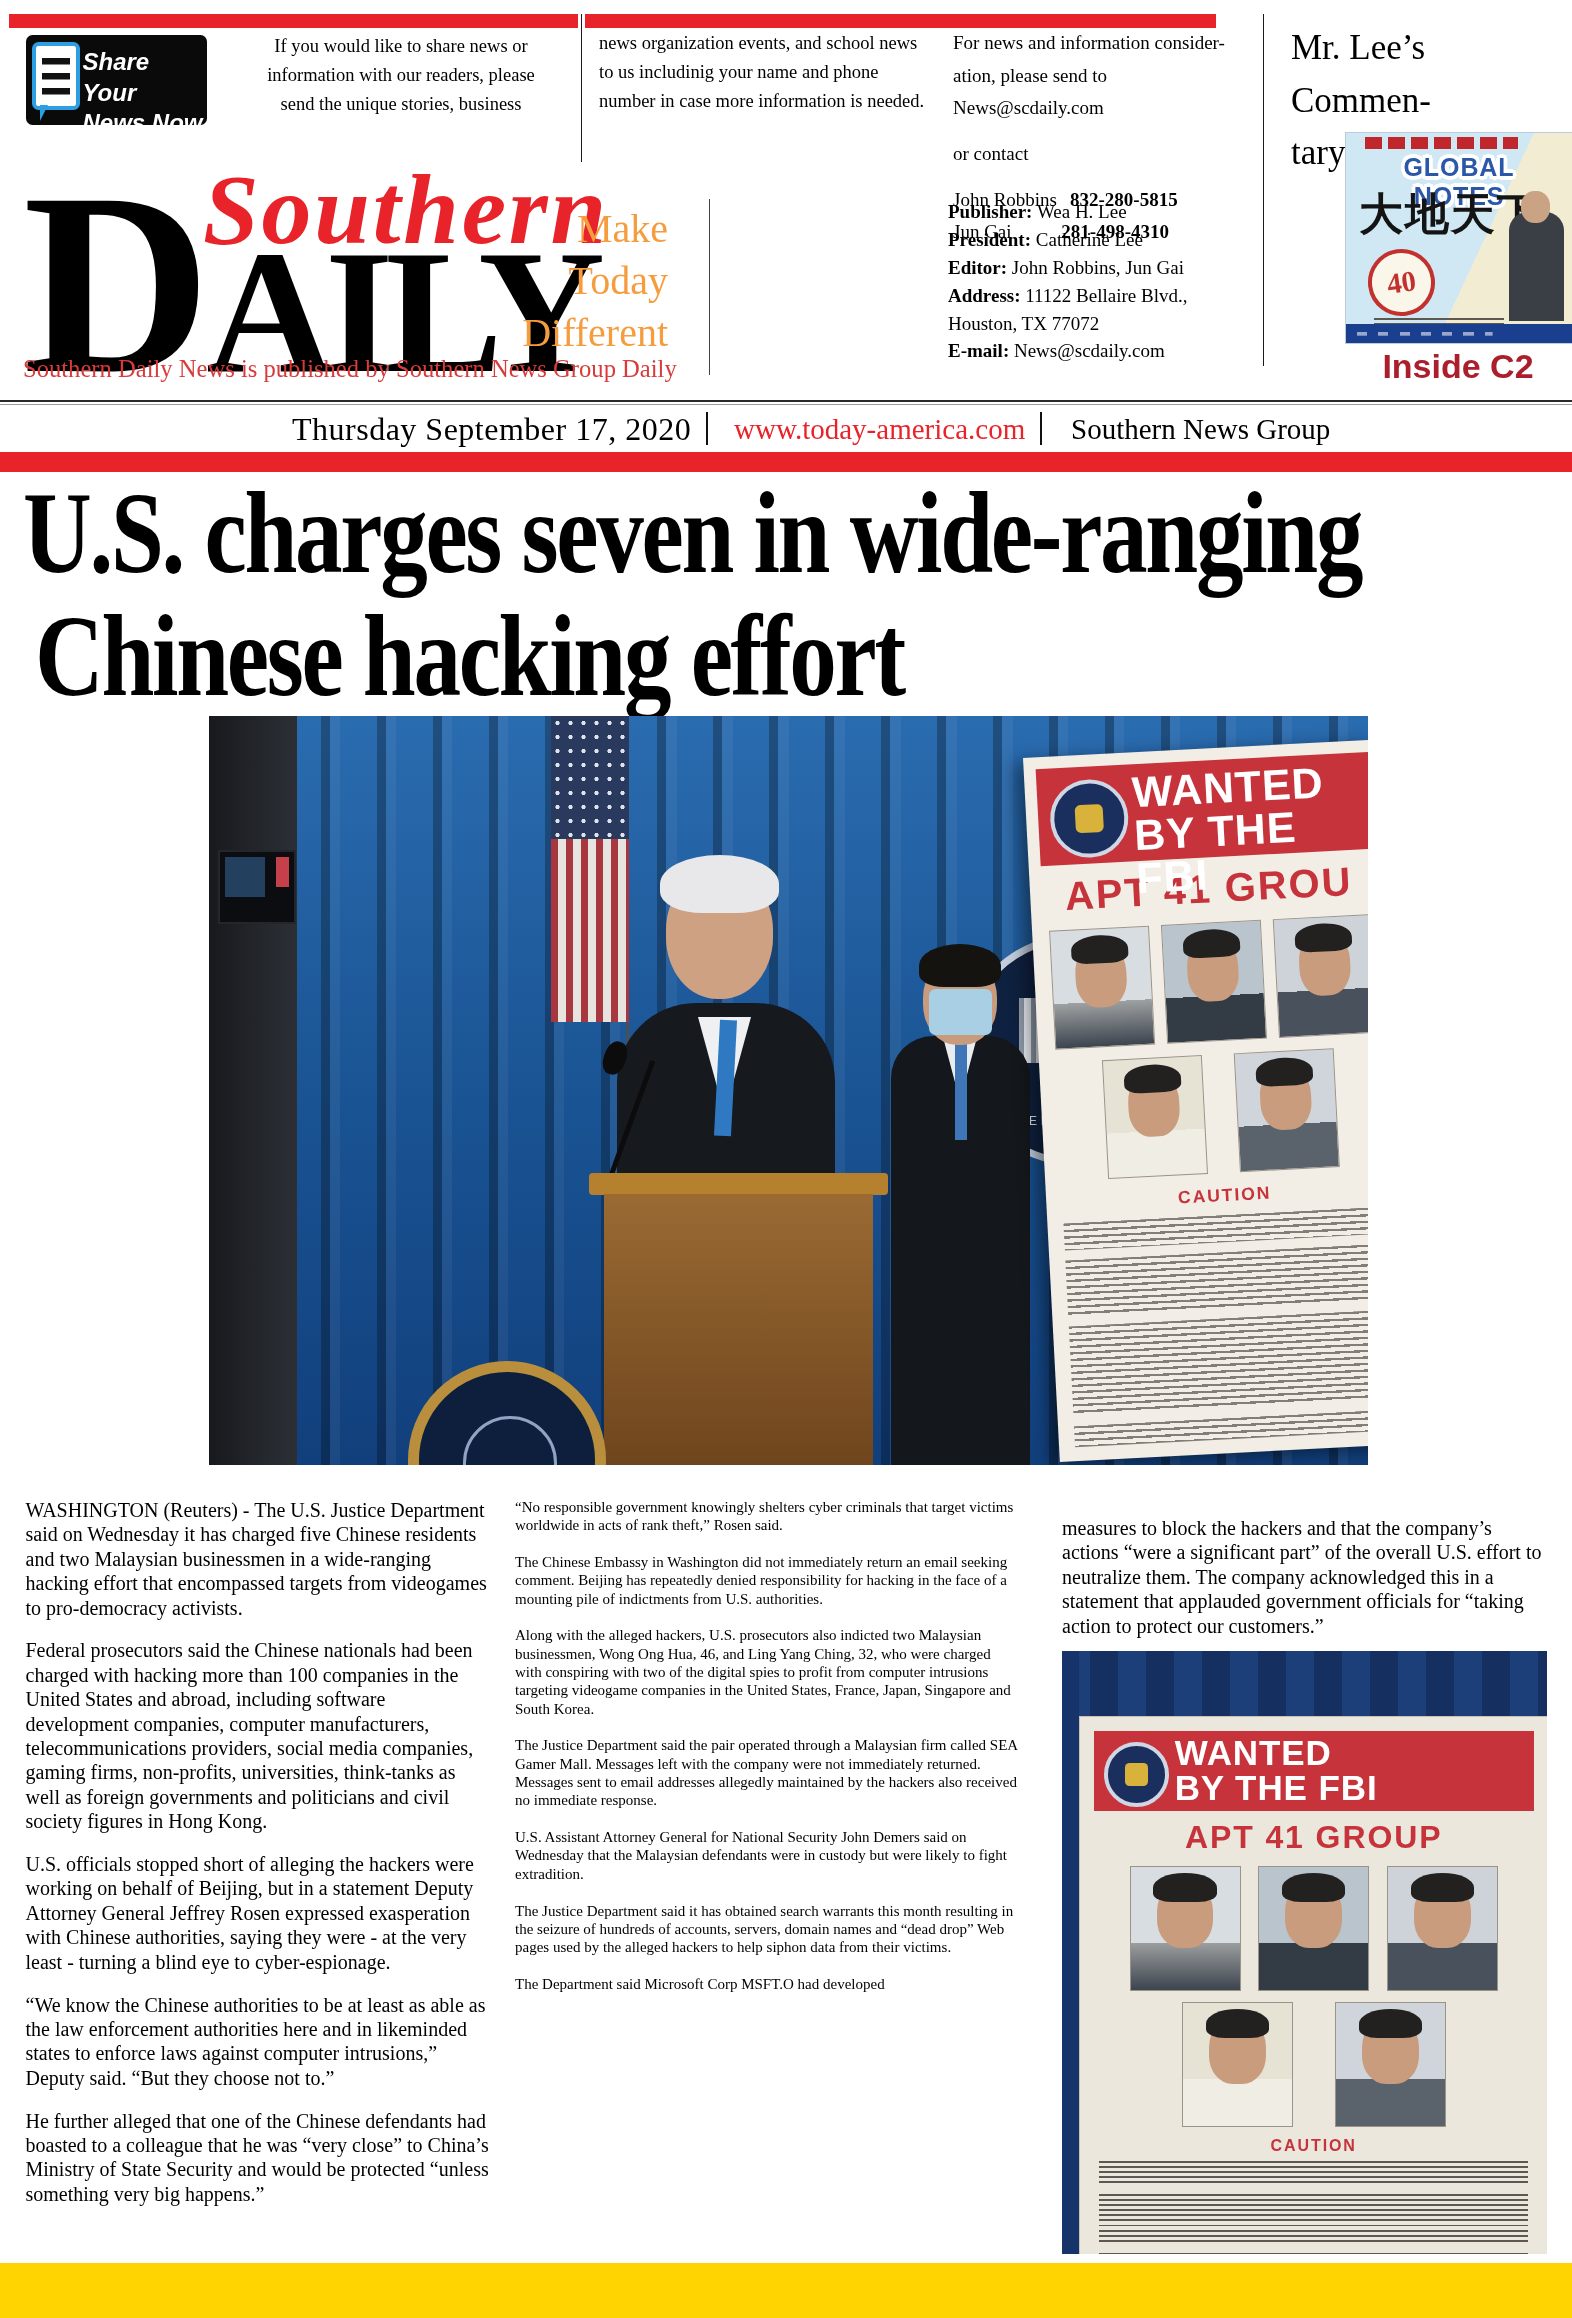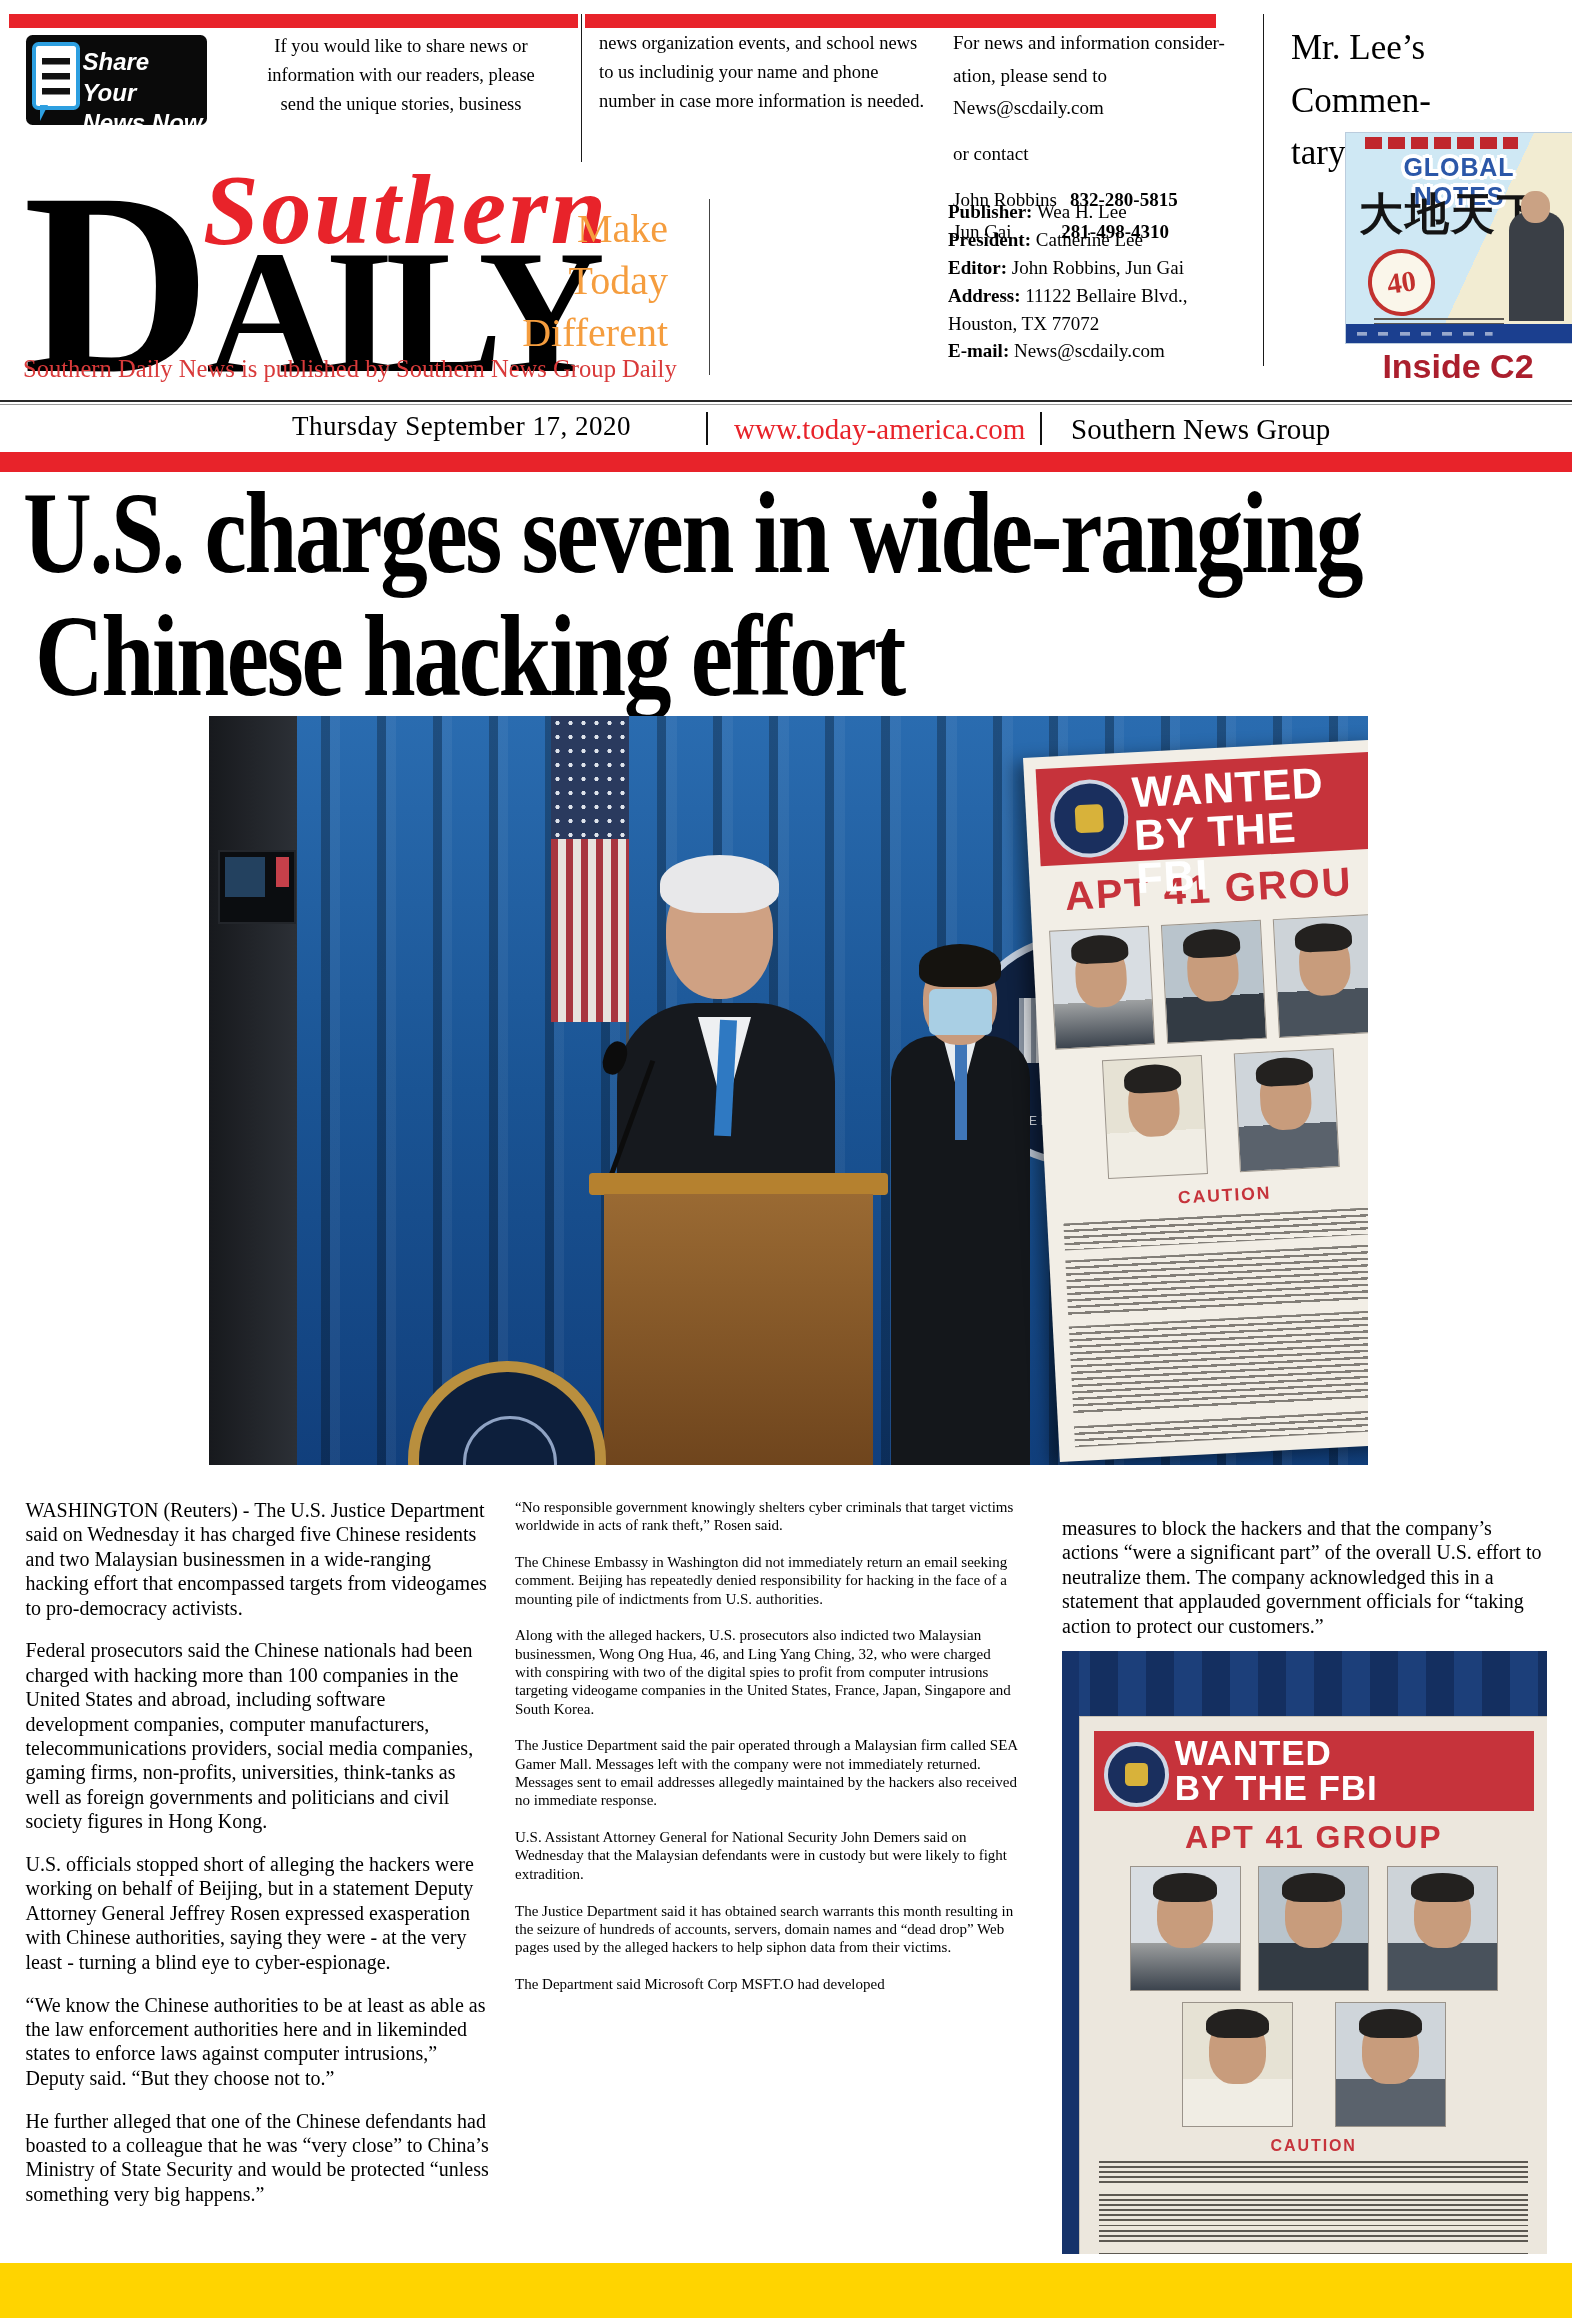--- a/index.html
+++ b/index.html
@@ -111,21 +111,21 @@
       <span>John Robbins, Jun Gai</span></div>
     <div class="plrow"><span class="plbl">Address:</span>
       <span>11122 Bellaire Blvd.,</span></div>
     <div class="plrow"><span>Houston, TX 77072</span></div>
     <div class="plrow"><span class="plbl">E-mail:</span>
       <span>News@scdaily.com</span></div>
   </div>
 
   <div class="abs" style="left:0;top:400px;width:1572px;height:1.9px;background:#2a2a2a;"></div>
   <div class="abs" style="left:0;top:404px;width:1572px;height:1.4px;background:#9a9a9a;"></div>
-  <div class="abs nowrap" style="left:292px;top:411px;font-size:27px;letter-spacing:0.5px;">Thursday  September 17,  2020</div>
+  <div class="abs nowrap" style="left:292px;top:411px;font-size:32px;letter-spacing:0.5px;">Thursday  September 17,  2020</div>
   <div class="abs" style="left:706px;top:412px;width:2.3px;height:33px;background:#111;"></div>
   <div class="abs nowrap" style="left:734px;top:413px;font-size:29px;color:#e8232a;">www.today-america.com</div>
   <div class="abs" style="left:1040px;top:412px;width:1.9px;height:33px;background:#111;"></div>
   <div class="abs nowrap" style="left:1071px;top:413px;font-size:29px;">Southern News Group</div>
   <div class="abs" style="left:0;top:452px;width:1572px;height:20px;background:#e8232a;"></div>
 
   <div class="abs nowrap" style="left:23px;top:473px;line-height:1.05;">
     <span class="b" style="display:inline-block;font-size:116px;letter-spacing:-2.8px;transform:scaleX(.82);transform-origin:left;">U.S. charges seven in wide-ranging</span>
   </div>
   <div class="abs nowrap" style="left:35px;top:596px;line-height:1.05;font-family:Liberation Serif, serif;">

